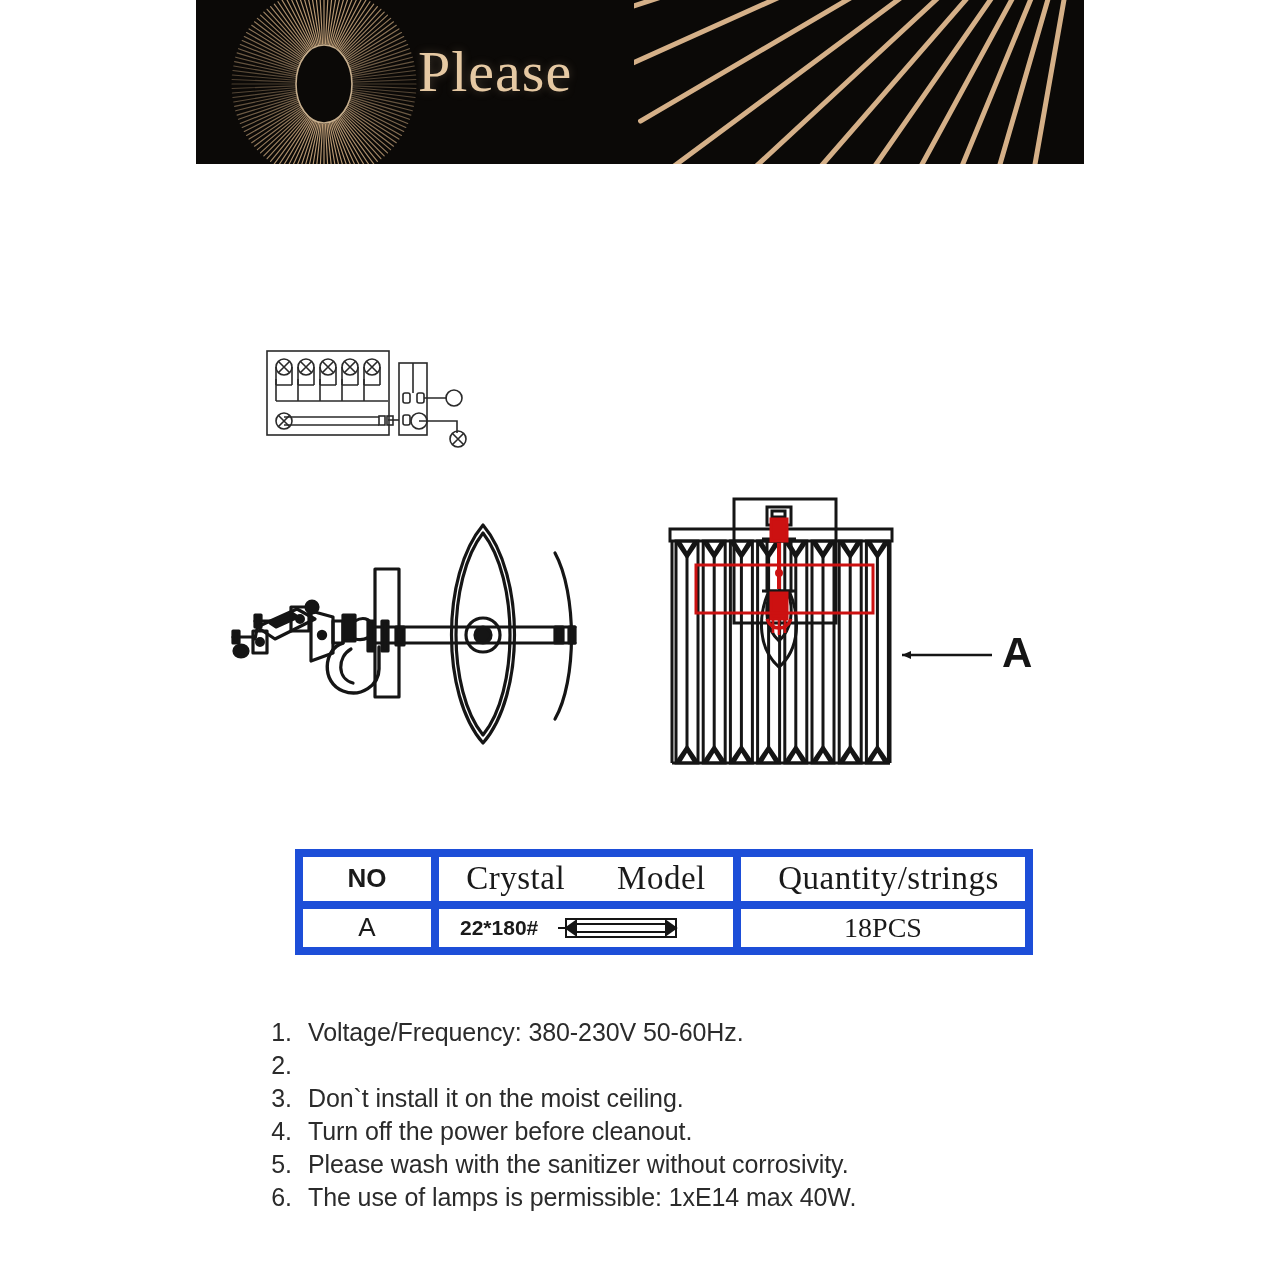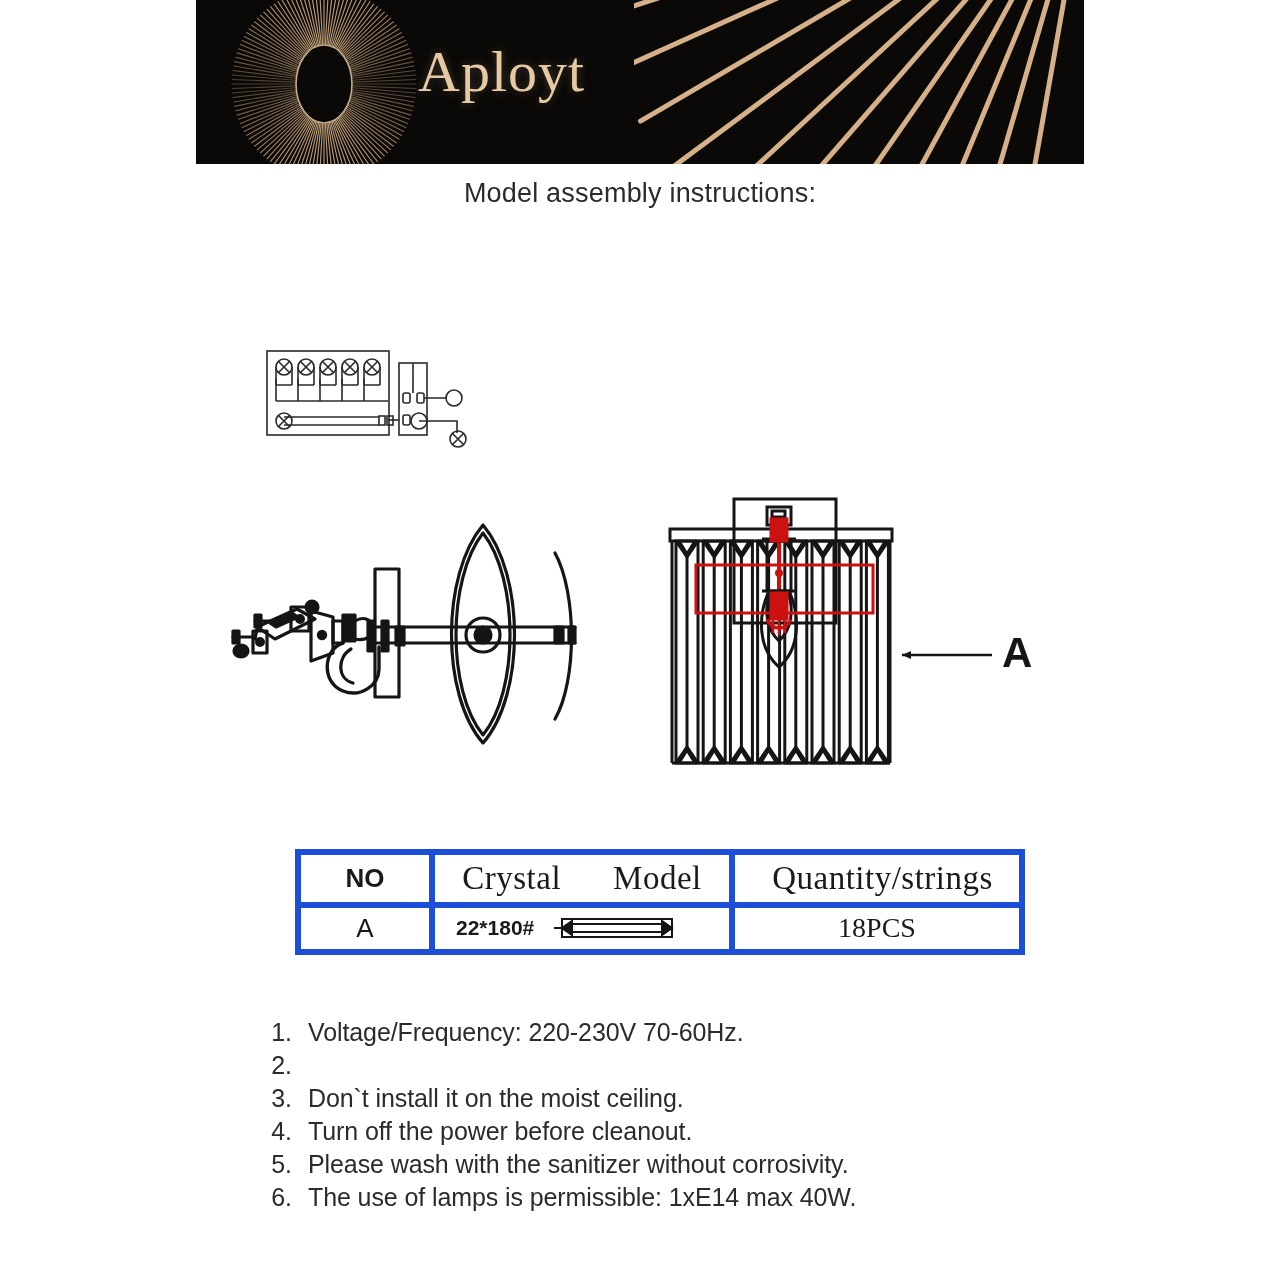--- a/index.html
+++ b/index.html
@@ -39,21 +39,21 @@
   .wiring{position:absolute;left:262px;top:345px;width:232px;height:105px;}
   .assembly{position:absolute;left:225px;top:515px;width:360px;height:250px;}
   .lamp{position:absolute;left:650px;top:485px;width:390px;height:300px;}
 
   
   .parts-table{
     position:absolute;left:295px;top:849px;width:689px;height:106px;
     border-collapse:collapse;table-layout:fixed;
   }
   .parts-table td{
-    border:6px solid #1d4ed8;
+    border:8px solid #1d4ed8;
     font-family:"Liberation Serif", serif;
     text-align:center;vertical-align:middle;
     color:#1a1a1a;
   }
   .c-no{width:126px;}
   .c-model{width:292px;}
   .c-qty{width:271px;padding-left:12px;}
   .th-txt{font-size:33px;letter-spacing:.5px;}
   .th-no{font-weight:bold;font-size:26px;font-family:"Liberation Sans",sans-serif;}
   .th-model{display:inline-block;}
@@ -234,26 +234,25 @@
             <line x1="455" y1="8" x2="6.5" y2="271.1" opacity="0.95"></line>
             <line x1="455" y1="8" x2="-19.3" y2="221.2" opacity="0.95"></line>
             <line x1="455" y1="8" x2="-39.5" y2="168.7" opacity="0.95"></line>
             <line x1="455" y1="8" x2="-54.0" y2="114.3" opacity="0.95"></line>
             <line x1="455" y1="8" x2="-62.5" y2="58.7" opacity="0.95"></line>
             <line x1="455" y1="8" x2="-65.0" y2="2.6" opacity="0.95"></line>
             <line x1="455" y1="8" x2="-61.3" y2="-53.6" opacity="0.95"></line>
           </g>
       </svg>
 
-      <div class="wordmark">Aployt</div>
+      <div class="wordmark">Please</div>
     </div>
   </div>
 
   <div class="title-block">
-    <div class="title-line">Model assembly instructions:</div>
   </div>
 
   <svg class="wiring" viewBox="0 0 232 105">
     <g fill="none" stroke="#2a2a2a" stroke-width="1.6">
       <rect x="5" y="6" width="122" height="84"></rect>
 
       <g>
         <circle cx="22" cy="22" r="8"></circle>
           <path d="M16.5 16.5 L27.5 27.5 M27.5 16.5 L16.5 27.5"></path>
         <circle cx="44" cy="22" r="8"></circle>
@@ -461,21 +460,21 @@
       <td>
         <span class="qty-txt">18PCS</span>
       </td>
     </tr>
   </tbody>
     </table>
 
   <div class="notes">
     <div class="note-row">
       <span class="note-num">1.</span>
-      <span class="note-txt">Voltage/Frequency: 220-230V 70-60Hz.</span>
+      <span class="note-txt">Voltage/Frequency: 380-230V 50-60Hz.</span>
     </div>
     <div class="note-row">
       <span class="note-num">2.</span>
     </div>
     <div class="note-row">
       <span class="note-num">3.</span>
       <span class="note-txt">Don`t install it on the moist ceiling.</span>
     </div>
     <div class="note-row">
       <span class="note-num">4.</span>

